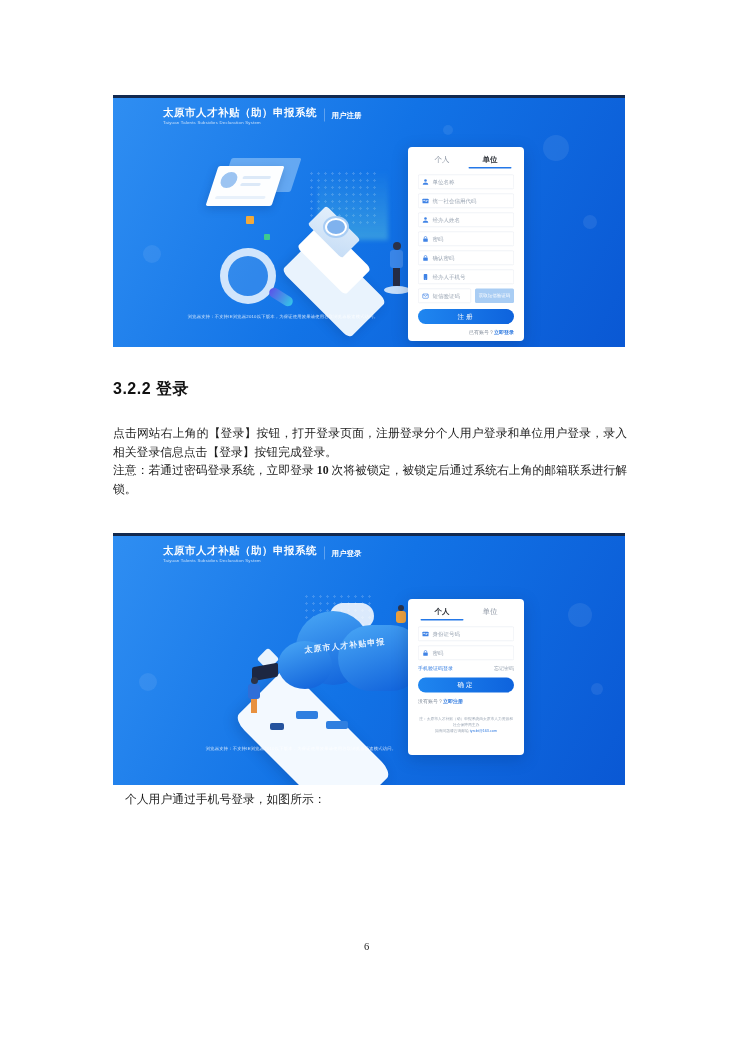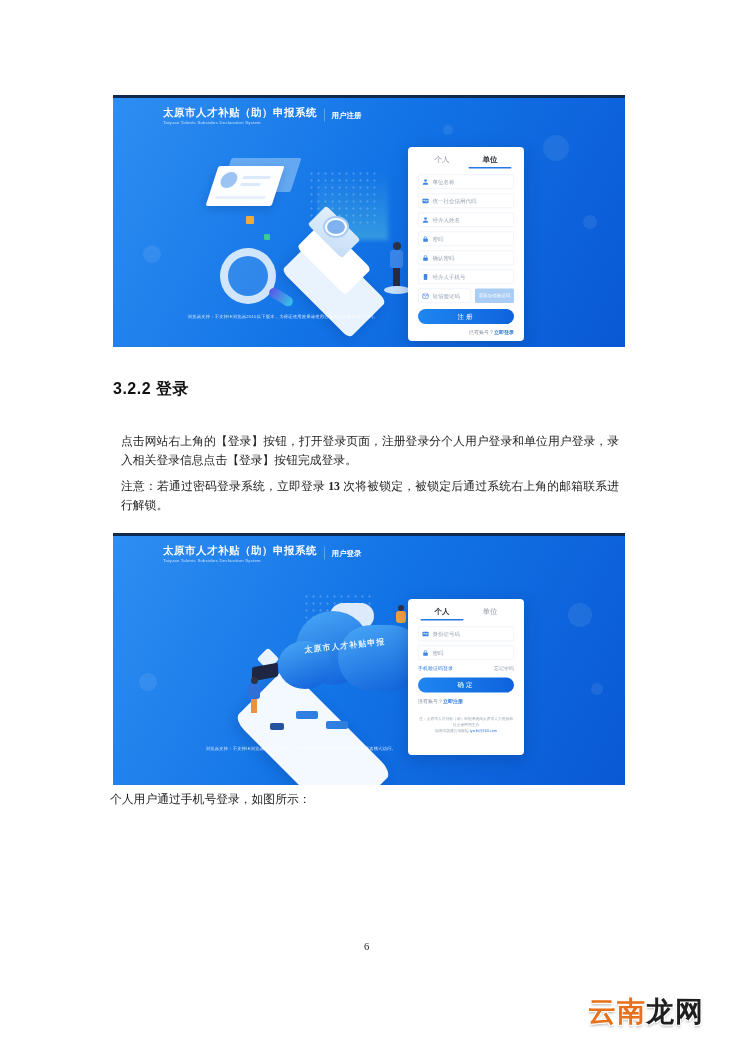--- a/index.html
+++ b/index.html
@@ -113,23 +113,23 @@
   .person3{position:absolute;left:116px;top:-6px;width:14px;height:22px;}
   .person3 .head{position:absolute;left:4px;top:0;width:6px;height:6px;border-radius:50%;background:#2d3347;}
   .person3 .body{position:absolute;left:2px;top:6px;width:10px;height:12px;background:#f0a23c;border-radius:3px;}
   .chip{position:absolute;left:-18px;top:40px;width:16px;height:16px;background:#e8f3fd;border-radius:3px;transform:rotate(45deg);}
 
   
   .doc-heading{position:absolute;left:113px;top:379px;font-size:16px;font-weight:bold;color:#111;
                font-family:"Liberation Sans",sans-serif;letter-spacing:.5px;}
   .doc-body{position:absolute;left:113px;top:424px;width:514px;font-family:"Liberation Serif",serif;
             font-size:11.8px;color:#1d1d1d;line-height:18.6px;text-align:justify;}
-  .doc-body p{margin:8px;}
+  .doc-body p{margin:0;}
   .bold-num{font-weight:bold;}
-  .doc-caption{position:absolute;left:110px;top:792px;font-family:"Liberation Serif",serif;
+  .doc-caption{position:absolute;left:125px;top:792px;font-family:"Liberation Serif",serif;
                font-size:11.8px;color:#1d1d1d;}
   .page-num{position:absolute;left:0;top:941px;width:733px;text-align:center;
             font-family:"Liberation Serif",serif;font-size:10.5px;color:#222;}
 
   
   .watermark{position:absolute;left:588px;top:993px;font-size:28px;font-weight:bold;
              font-family:"DejaVu Sans",sans-serif;letter-spacing:1px;white-space:nowrap;
              text-shadow:-1px -1px 0 #fff,1px -1px 0 #fff,-1px 1px 0 #fff,1px 1px 0 #fff,0 2px 3px rgba(0,0,0,.35);}
   .wm-orange{color:#e8701a;}
   .wm-dark{color:#1f1f1f;}
@@ -255,21 +255,21 @@
           <span>已有账号？</span><span class="link">立即登录</span>
         </div>
       </div>
     </div>
   </div>
 
   <div class="doc-heading">3.2.2 登录</div>
 
   <div class="doc-body">
     <p><span>点击网站右上角的【登录】按钮，打开登录页面，注册登录分个人用户登录和单位用户登录，录入相关登录信息点击【登录】按钮完成登录。</span></p>
-    <p><span>注意：若通过密码登录系统，立即登录 </span><span class="bold-num">13</span><span> 次将被锁定，被锁定后通过系统右上角的邮箱联系进行解锁。</span></p>
+    <p><span>注意：若通过密码登录系统，立即登录 </span><span class="bold-num">10</span><span> 次将被锁定，被锁定后通过系统右上角的邮箱联系进行解锁。</span></p>
   </div>
 
   <div class="shot shot2">
     <div class="shot-topline"></div>
     <div class="bubble" style="left:455px;top:70px;width:24px;height:24px;"></div>
     <div class="bubble" style="left:478px;top:150px;width:12px;height:12px;"></div>
     <div class="bubble" style="left:26px;top:140px;width:18px;height:18px;"></div>
     <div class="dots" style="left:190px;top:60px;"></div>
 
     <div class="shot-header">
@@ -358,17 +358,14 @@
           <div><span>如有问题请咨询邮箱 </span><span class="mail">tyrcbt@163.com</span></div>
         </div>
       </div>
     </div>
   </div>
 
   <div class="doc-caption">个人用户通过手机号登录，如图所示：</div>
 
   <div class="page-num">6</div>
 
-  <div class="watermark">
-    <span class="wm-orange">云南</span><span class="wm-dark">龙网</span>
-  </div>
 
 </div>
 
 </body></html>

